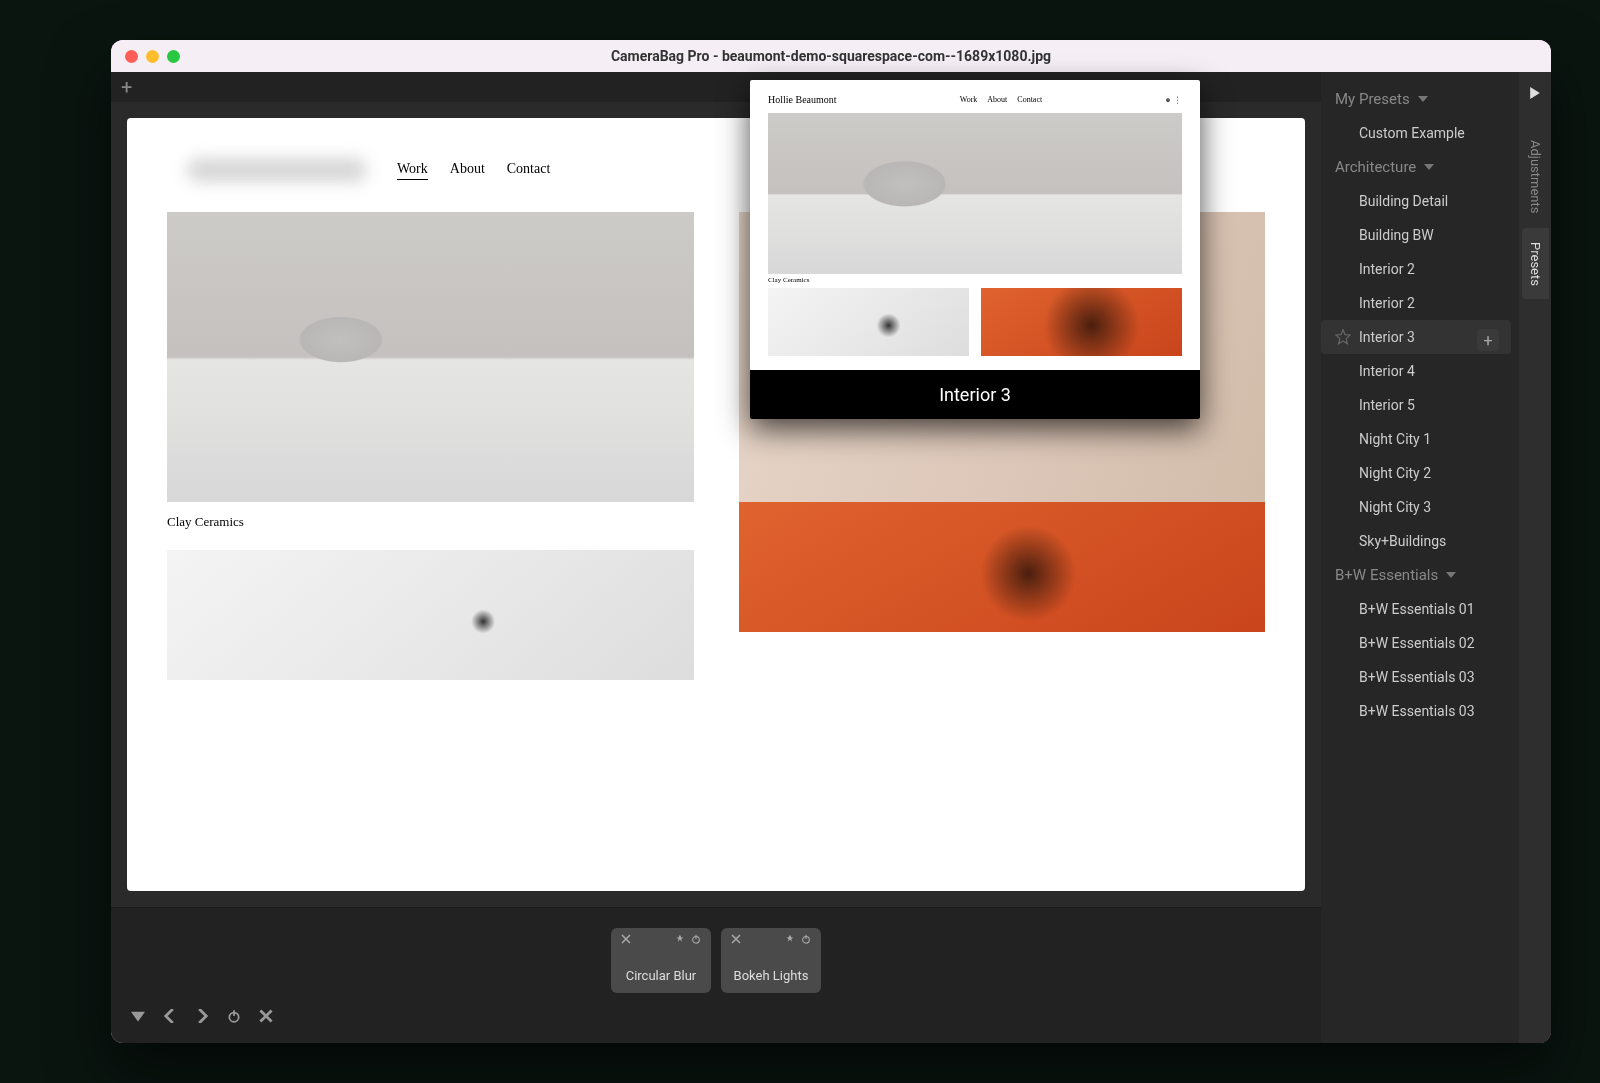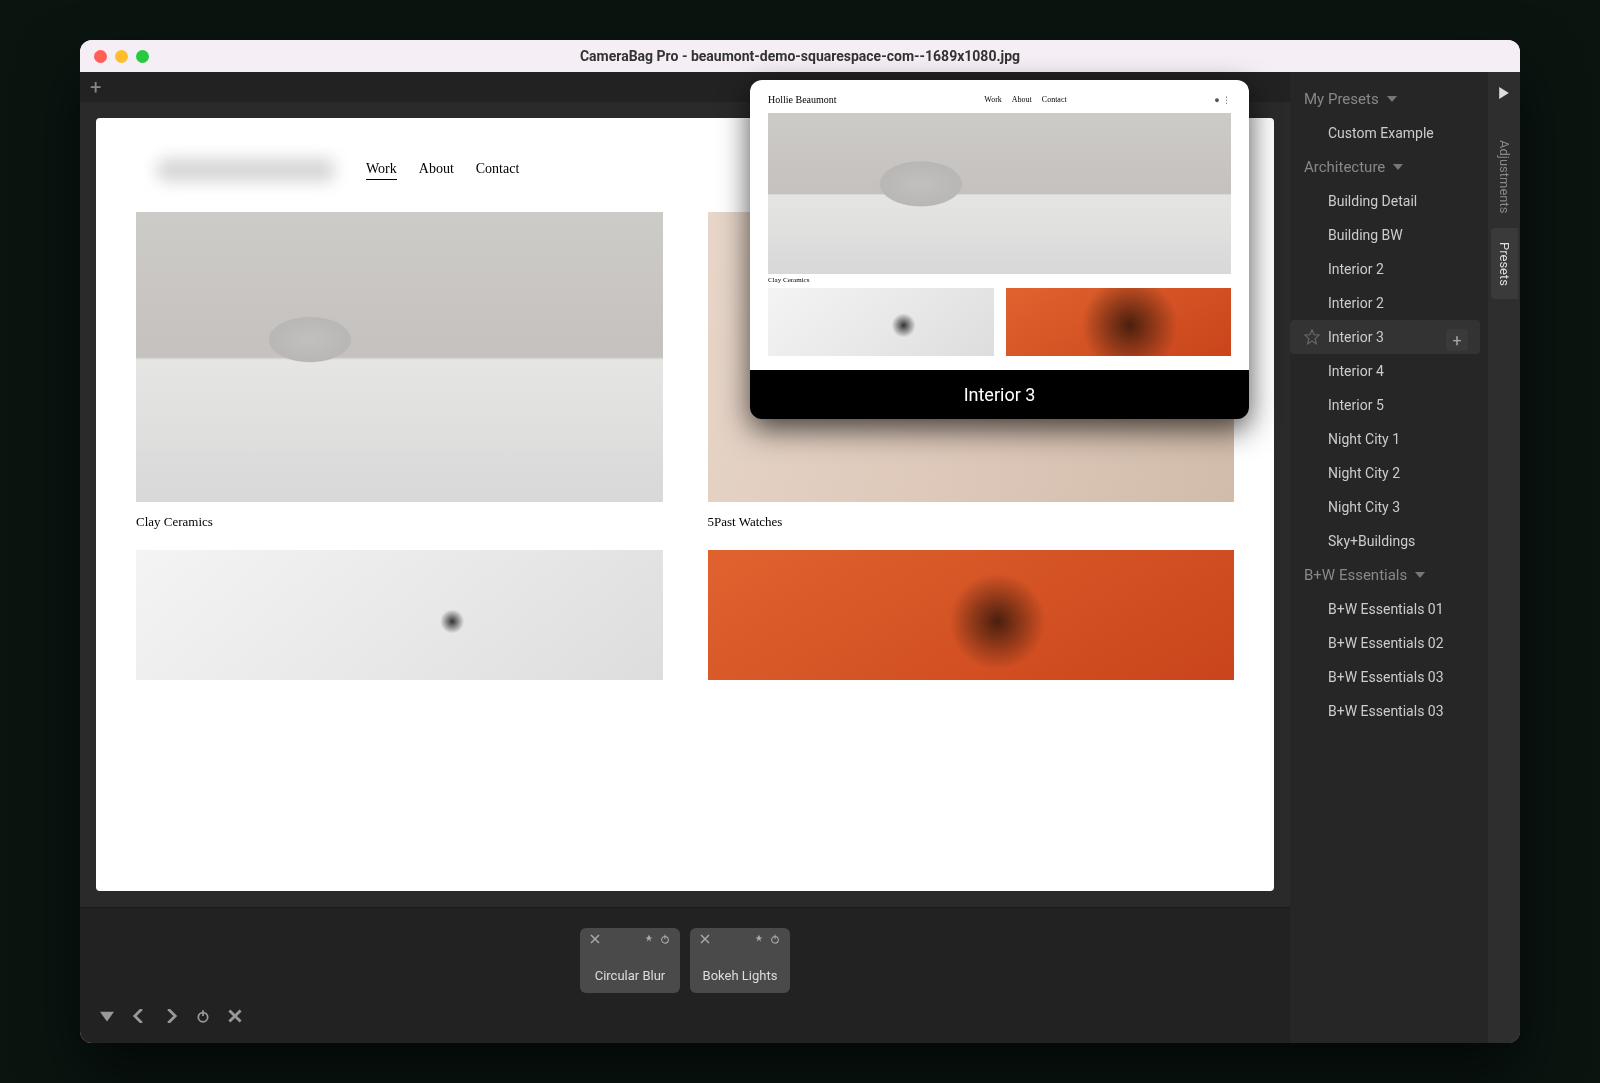--- a/index.html
+++ b/index.html
@@ -13,20 +13,21 @@
   }
   .window {
     width: 100%;
     height: 100%;
     background: #f0abfc;
     border-radius: 12px;
     overflow: hidden;
     box-shadow: 0 30px 60px rgba(0,0,0,0.6);
     display: flex;
     flex-direction: column;
+    margin-left: 31px;
   }
   .titlebar {
     height: 32px;
     background: #f5eff5;
     display: flex;
     align-items: center;
     padding: 0 14px;
     flex-shrink: 0;
     position: relative;
   }
@@ -141,22 +142,22 @@
   .play-btn svg { fill: #ddd; width: 12px; height: 12px; }
   .vtab {
     writing-mode: vertical-rl; color: #888; font-size: 13px; padding: 14px 6px; cursor: pointer; border-radius: 4px 0 0 4px;
   }
   .vtab.active { background: #3a3a3a; color: #ddd; }
 
   
   .preview-tooltip {
     position: absolute;
     top: 80px; left: 750px;
-    width: 499px;
-    background: #000; border-radius: 12px; overflow: hidden;
+    width: 450px;
+    background: #000; border-radius: 2px; overflow: hidden;
     box-shadow: 0 10px 30px rgba(0,0,0,.7);
     z-index: 100;
   }
   .preview-img {
     width: 100%; height: 290px; background: #fff; padding: 14px 18px;
     display: flex; flex-direction: column;
   }
   .pv-header { display: flex; align-items: center; justify-content: space-between; margin-bottom: 8px; }
   .pv-logo { font-size: 10px; font-family: Georgia, serif; }
   .pv-nav { display: flex; gap: 10px; font-size: 8px; font-family: Georgia, serif; }
@@ -202,21 +203,20 @@
             </div>
           </div>
           <div class="grid">
             <div class="grid-col">
               <div class="img-box img-large img-bowl"></div>
               <div class="caption">Clay Ceramics</div>
               <div class="img-box img-small img-cables"></div>
             </div>
             <div class="grid-col">
               <div class="img-box img-large img-watch"></div>
-              <div class="caption">5Past Watches</div>
               <div class="img-box img-small img-orange"></div>
             </div>
           </div>
         </div>
       </div>
 
       <div class="tray">
         <div class="chips" id="chips">
             <div class="chip">
     <div class="chip-top">

